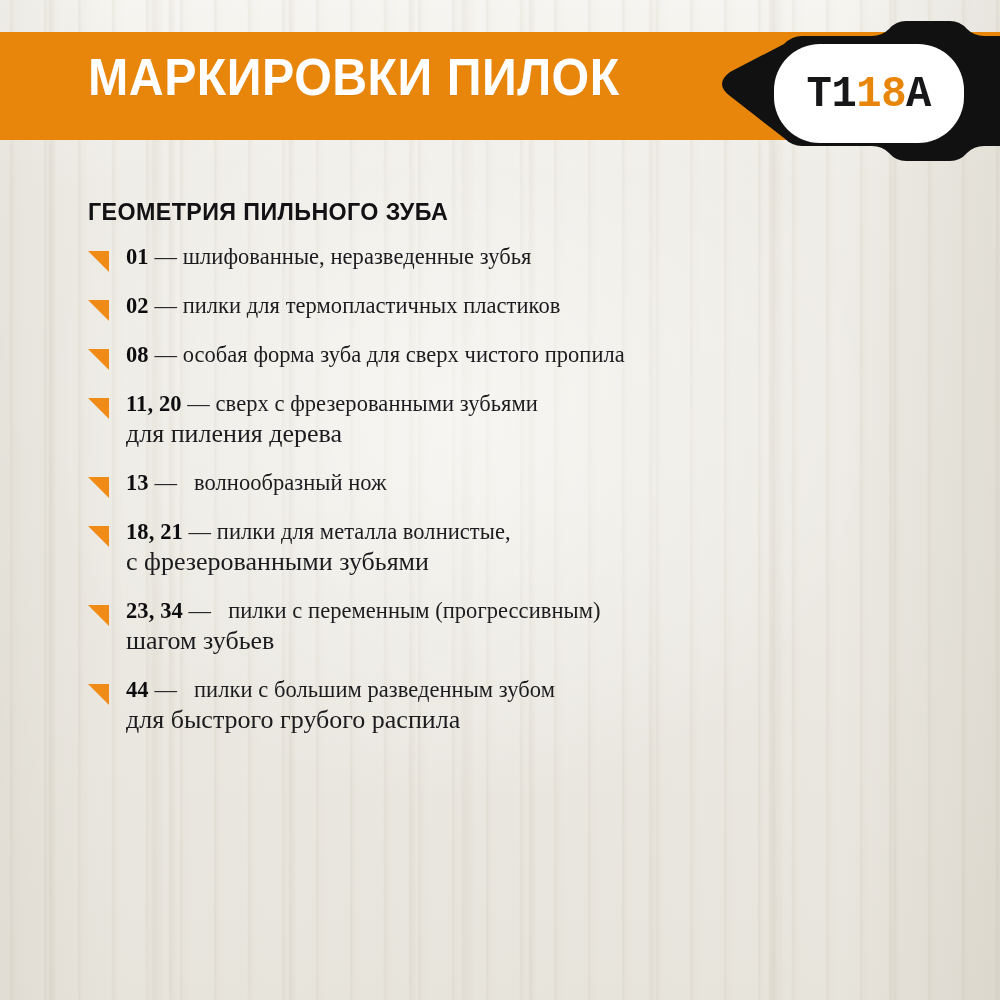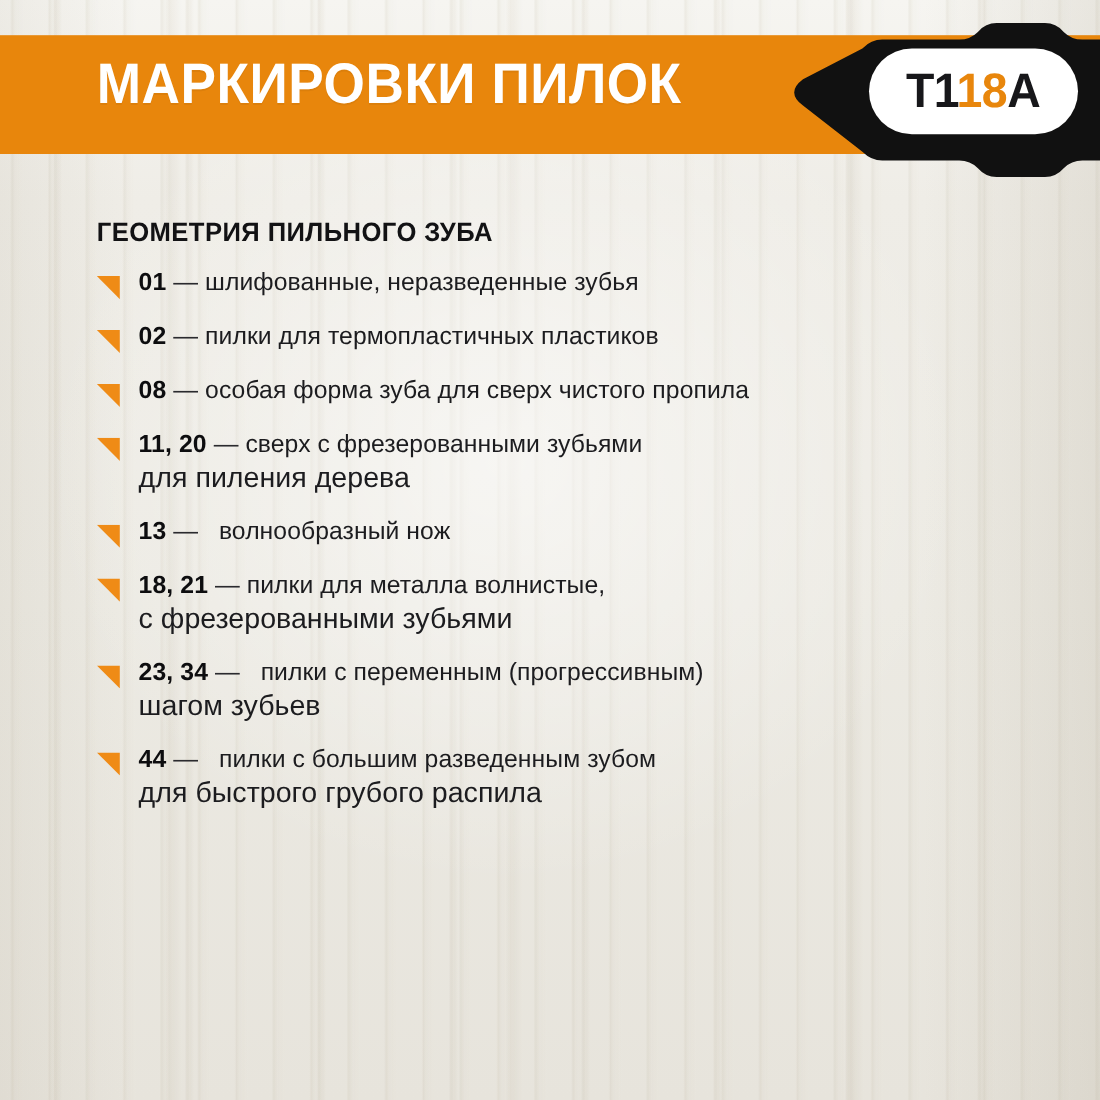--- a/index.html
+++ b/index.html
@@ -80,28 +80,29 @@
   #badge-tag{
     position:absolute;
     left:706px; top:18px;
     width:294px; height:146px;
     z-index:5;
   }
   #badge-tag svg{ display:block; width:294px; height:146px; }
 
   #badge-pill{
     position:absolute;
-    left:84px; top:26px;
-    width:190px; height:78px;
+    left:68px; top:26px;
+    width:190px; height:99px;
     background:#ffffff;
     border-radius:46px;
     z-index:6;
     display:flex;
     align-items:center;
     justify-content:center;
+    font-family:Liberation Mono, monospace;
   }
   #badge-code{
     font-size:44px;
     font-weight:bold;
     letter-spacing:-0.5px;
     line-height:1;
     white-space:nowrap;
     color:#17171a;
     transform:scaleX(0.96);
   }
@@ -125,20 +126,21 @@
     transform:scaleX(0.97);
     transform-origin:left center;
     white-space:nowrap;
   }
 
   #spec-list{
     position:absolute;
     left:88px; top:102px;
     width:880px;
     list-style:none;
+    font-family:Liberation Serif, serif;
   }
   .spec-item{
     position:relative;
     padding-left:38px;
     margin-bottom:19px;
   }
   .bullet-icon{
     position:absolute;
     left:0; top:9px;
     width:21px; height:21px;

